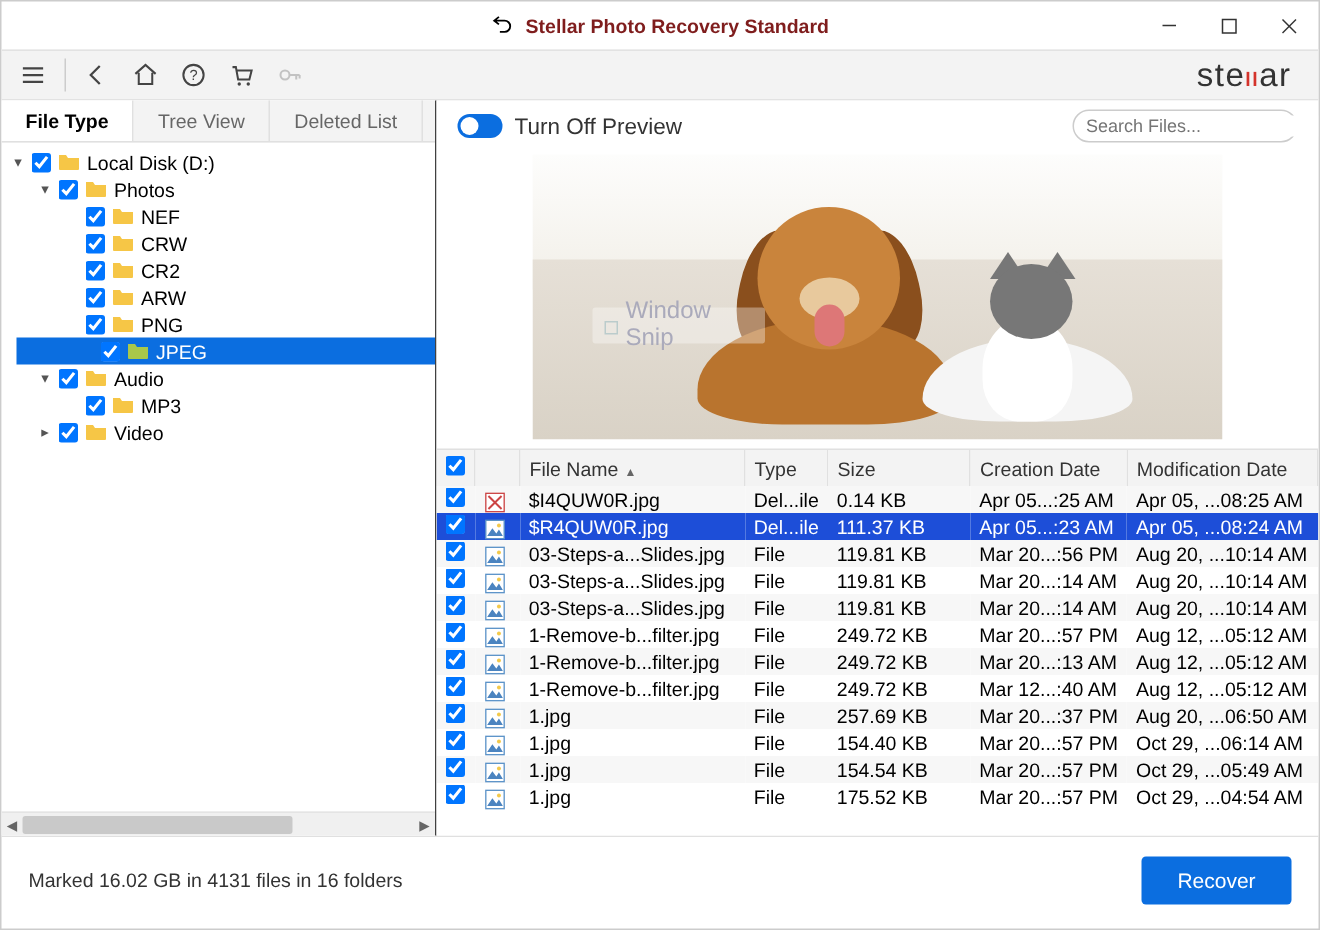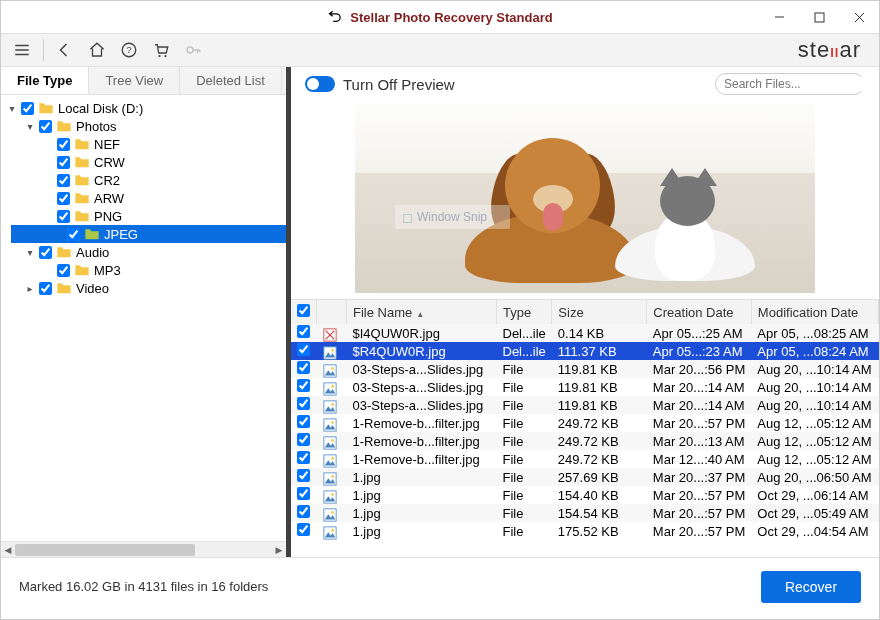--- a/index.html
+++ b/index.html
@@ -13,21 +13,21 @@
 
 
 .toolbar { height: 34px; background: #f3f3f3; border-top: 1px solid #e2e2e2; border-bottom: 1px solid #e2e2e2; display: flex; align-items: center; padding: 0 6px; gap: 2px; }
 .toolbar .tb-btn { width: 30px; height: 28px; display: flex; align-items: center; justify-content: center; color: #555; cursor: pointer; }
 .toolbar .sep { width: 1px; height: 22px; background: #ccc; margin: 0 4px; }
 .toolbar .logo { margin-left: auto; font-size: 22px; font-weight: 400; letter-spacing: 1px; color: #333; padding-right: 12px; }
 .toolbar .logo b { color: #d4332b; font-weight: 600; }
 
 
 .main { display: flex; height: 490px; }
-.left { width: 290px; border-right: 5px solid #404040; display: flex; flex-direction: column; background: #fff; }
+.left { width: 290px; border-right: 1px solid #404040; display: flex; flex-direction: column; background: #fff; }
 .right { flex: 1; display: flex; flex-direction: column; background: #fff; overflow: hidden; }
 
 
 .tabs { height: 28px; display: flex; background: #f3f3f3; border-bottom: 1px solid #e0e0e0; }
 .tabs .tab { padding: 0 16px; display: flex; align-items: center; color: #666; cursor: pointer; border-right: 1px solid #e0e0e0; }
 .tabs .tab.active { background: #fff; color: #000; font-weight: 600; }
 
 
 .tree { flex: 1; overflow: auto; padding: 4px 0; }
 .tree-item { display: flex; align-items: center; height: 18px; white-space: nowrap; }
@@ -66,21 +66,21 @@
 .dog .ear1 { position:absolute; left:48px; bottom:50px; width:40px; height:80px; background:#8a4f1d; border-radius:50% 50% 45% 45%; transform:rotate(12deg); }
 .dog .ear2 { position:absolute; left:128px; bottom:50px; width:40px; height:80px; background:#8a4f1d; border-radius:50% 50% 45% 45%; transform:rotate(-12deg); }
 .dog .tongue { position:absolute; left:98px; bottom:52px; width:20px; height:28px; background:#d77; border-radius:10px; }
 .dog .snout { position:absolute; left:88px; bottom:70px; width:40px; height:28px; background:#e8c99d; border-radius:50%; }
 .cat { position:absolute; left:260px; bottom:12px; width:140px; height:120px; }
 .cat .body { position:absolute; left:0; bottom:0; width:140px; height:55px; background:#f5f5f5; border-radius:55% 55% 40% 40% / 80% 80% 30% 30%; }
 .cat .chest { position:absolute; left:40px; bottom:0; width:60px; height:70px; background:#fff; border-radius:50% 50% 40% 40%; }
 .cat .head { position:absolute; left:45px; bottom:55px; width:55px; height:50px; background:#777; border-radius:50%; }
 .cat .ear1 { position:absolute; left:45px; bottom:95px; width:0; height:0; border-left:12px solid transparent; border-right:12px solid transparent; border-bottom:18px solid #777; }
 .cat .ear2 { position:absolute; left:78px; bottom:95px; width:0; height:0; border-left:12px solid transparent; border-right:12px solid transparent; border-bottom:18px solid #777; }
-.preview-overlay { position:absolute; left:40px; top:102px; width:115px; height:24px; background:rgba(255,255,255,0.35); border-radius:2px; color:#aab; font-size:12px; display:flex; align-items:center; padding-left:22px; }
+.preview-overlay { position:absolute; left:40px; top:102px; width:115px; height:24px; background:rgba(255,255,255,0.35); border-radius:2px; color:#aab; font-size:16px; display:flex; align-items:center; padding-left:22px; }
 .preview-overlay::before { content:''; position:absolute; left:8px; top:9px; width:7px; height:7px; border:1px solid #bcc; }
 
 
 .table-wrap { flex: 1; overflow-y: auto; overflow-x: hidden; border-top: 1px solid #e0e0e0; }
 table { border-collapse: collapse; width: 100%; }
 thead th { background: #f3f3f3; text-align: left; font-weight: 400; color: #333; height: 24px; padding: 0 6px; border-right: 1px solid #e0e0e0; white-space:nowrap; position: sticky; top: 0; }
 thead th .sort { font-size: 8px; color: #666; margin-left: 4px; }
 tbody td { height: 18px; padding: 0 6px; white-space: nowrap; }
 tbody tr:nth-child(odd) { background: #f7f7f7; }
 tbody tr:nth-child(even) { background: #fff; }

